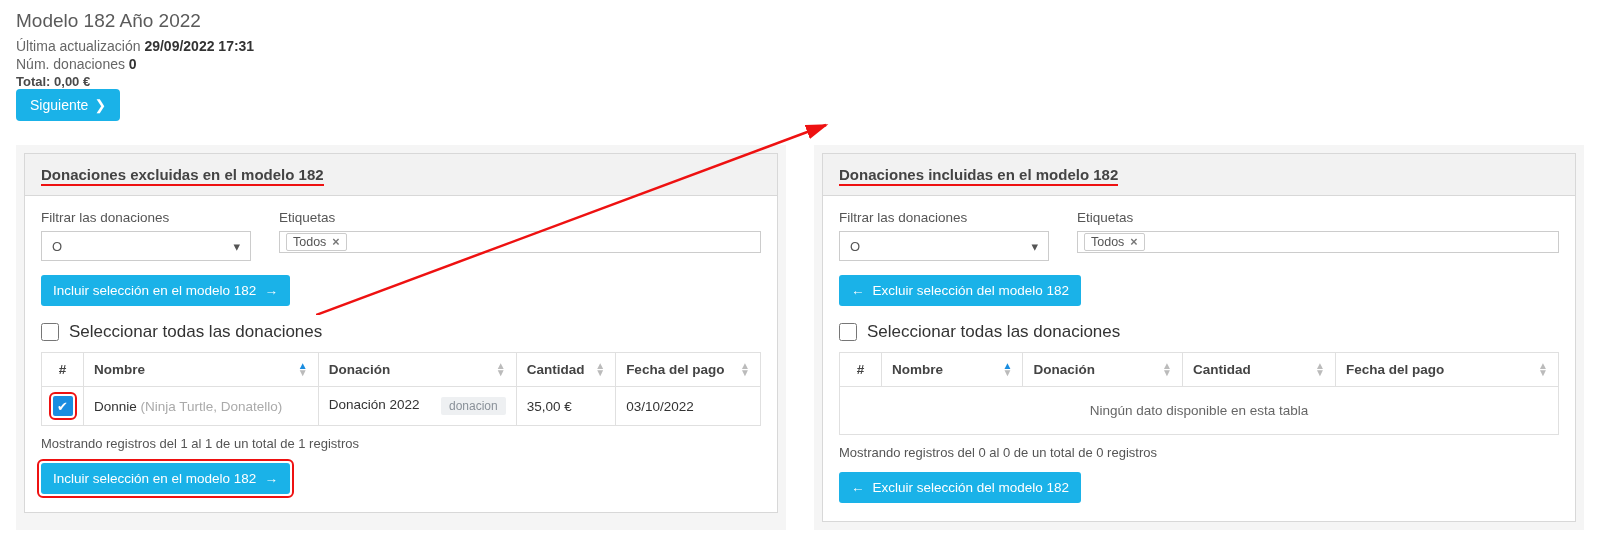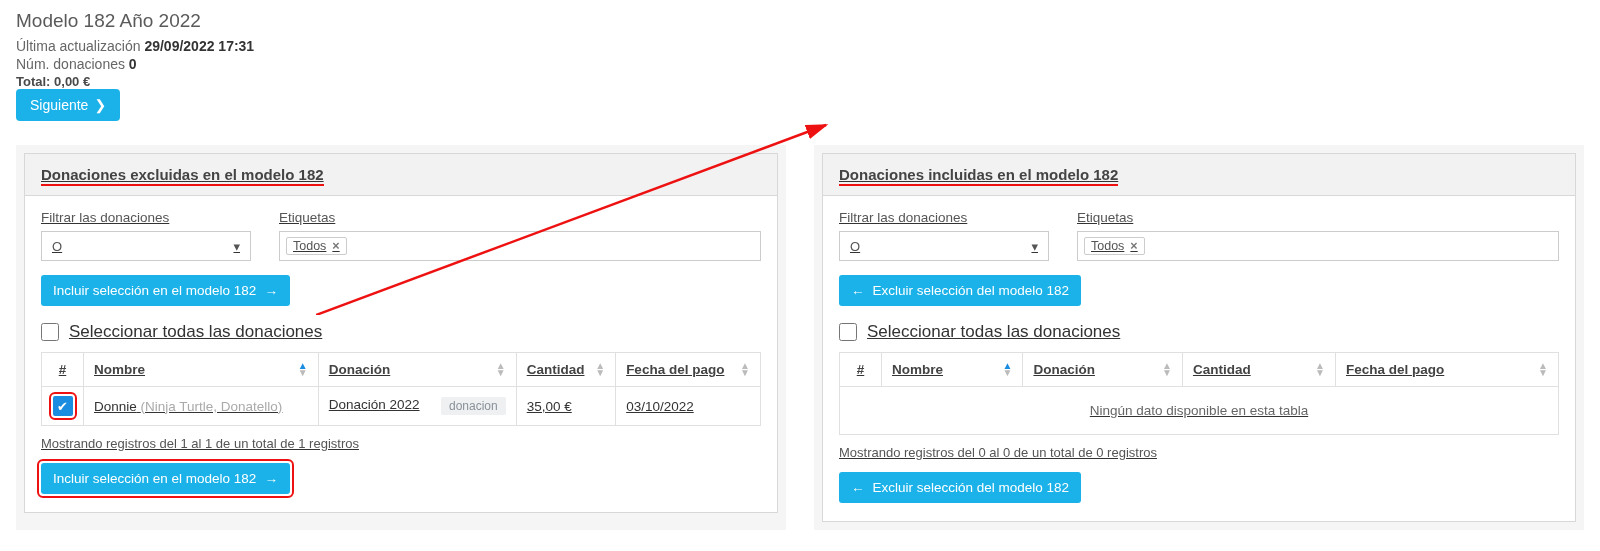--- a/index.html
+++ b/index.html
@@ -13,42 +13,42 @@
   .header-row { display: flex; justify-content: space-between; align-items: flex-start; flex-direction: column; }
   h2.title { font-size: 19px; color: #5a5a5a; font-weight: 500; margin-bottom: 6px; }
   .meta-line { font-size: 14px; color: #666; margin-bottom: 2px; }
   .meta-line b { color: #333; }
   .total { font-size: 13px; font-weight: 600; color: #4a4a4a; margin-top: 0; }
   .next-btn {
     background: #1ab2e8; color: #fff; border: none; border-radius: 4px;
     padding: 8px 14px; font-size: 14px; display: inline-flex; align-items: center;
     gap: 6px; cursor: pointer;
   }
-  .columns { display: flex; gap: 28px; margin-top: 24px; position: relative; text-decoration: underline; }
+  .columns { display: flex; gap: 28px; margin-top: 24px; position: relative; }
   .panel {
     flex: 1; border: 1px solid #d8d8d8; background: #fff;
     display: flex; flex-direction: column;
   }
   .panel-shell { background: #f5f5f5; padding: 8px; flex:1; }
   .panel-header {
     background: #f2f2f2; border-bottom: 1px solid #d8d8d8;
     padding: 12px 16px; font-size: 15px; font-weight: 600; color: #444;
   }
   .panel-header span { box-shadow: 0 2px 0 0 #e11; padding-bottom: 1px; }
   .panel-body { padding: 14px 16px 18px; background:#fff; }
   .filters { display: flex; gap: 28px; margin-bottom: 14px; }
   .filter-group { display: flex; flex-direction: column; gap: 6px; }
   .filter-group label { font-size: 13.5px; color: #555; }
   .select {
     border: 1px solid #ccc; background: #fff; height: 30px;
     display: flex; align-items: center; justify-content: space-between;
     padding: 0 10px; min-width: 210px; font-size: 13px; color: #555; cursor: pointer;
   }
   .tags-input {
-    border: 1px solid #ccc; background: #fff; height: 30px;
+    border: 1px solid #ccc; background: #fff; height: 22px;
     display: flex; align-items: center; padding: 0 6px; min-width: 450px;
   }
   .tag {
     background: #fff; border: 1px solid #ccc; border-radius: 2px;
     padding: 1px 6px; font-size: 12.5px; color: #555; display: inline-flex;
     align-items: center; gap: 6px;
   }
   .tag .x { cursor: pointer; color: #777; font-weight: bold; }
   .action-btn {
     background: #1ab2e8; color: #fff; border: none; border-radius: 3px;

